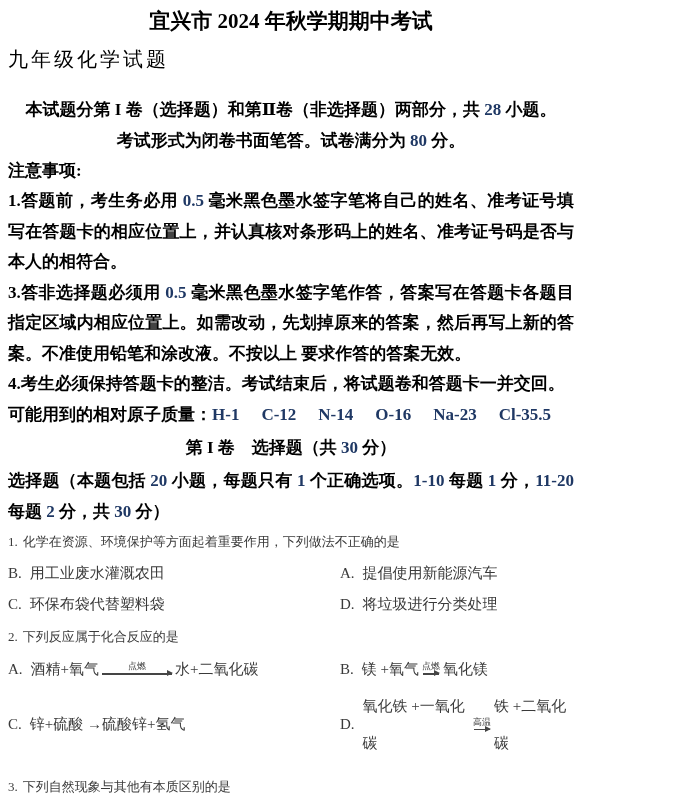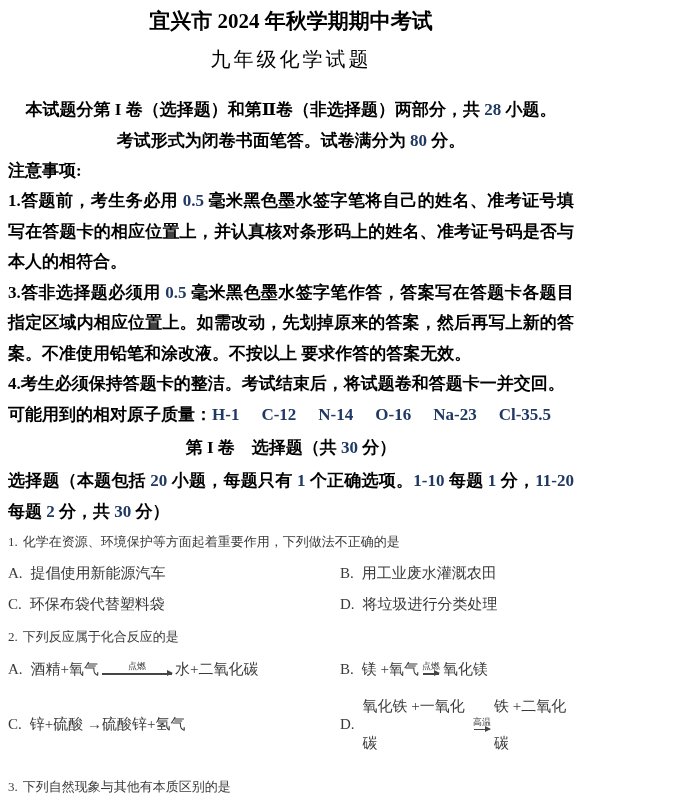--- a/index.html
+++ b/index.html
@@ -4,21 +4,21 @@
 <style>
   html,body { margin:0; padding:0; background:#ffffff; }
   .page {
     width:582px; height:812px; box-sizing:border-box;
     padding:6px 8px 0 8px; overflow:hidden;
     background:#ffffff; color:#000;
     font-family:"Liberation Serif","DejaVu Serif",serif;
   }
   p, div { margin:0; }
   .t1 { text-align:center; font-weight:bold; font-size:21px; line-height:30px; }
-  .t2 { text-align:center; font-size:20px; line-height:30px; margin-top:8px; letter-spacing:3px; }
+  .t2 { font-size:20px; line-height:30px; margin-top:8px; letter-spacing:3px; }
   .intro { text-align:center; font-weight:bold; font-size:17px; line-height:31px; }
   .intro.first { margin-top:20px; }
   .notice-head { font-weight:bold; font-size:17px; line-height:30px; }
   .note { font-weight:bold; font-size:17px; line-height:30.5px; text-align:justify; }
   .num { color:#1f3864; }
   .atomic { font-weight:bold; font-size:17px; line-height:30px; }
   .atomic .am { margin-right:22px;text-align:center; }
   .sec-head { text-align:center; font-weight:bold; font-size:17px; line-height:35px; }
   .sec-desc { font-weight:bold; font-size:17px; line-height:31px; text-align:justify; }
   .q { font-size:13px; color:#3a3a3a; line-height:29px; }
@@ -59,22 +59,22 @@
   <p class="note">4.考生必须保持答题卡的整洁。考试结束后，将试题卷和答题卡一并交回。</p>
 
   <p class="atomic"><span>可能用到的相对原子质量：</span><span class="num am">H-1</span><span class="num am">C-12</span><span class="num am">N-14</span><span class="num am">O-16</span><span class="num am">Na-23</span><span class="num am">Cl-35.5</span></p>
 
   <p class="sec-head"><span>第 I 卷　选择题（共 </span><span class="num">30</span><span> 分）</span></p>
 
   <p class="sec-desc"><span>选择题（本题包括 </span><span class="num">20</span><span> 小题，每题只有 </span><span class="num">1</span><span> 个正确选项。</span><span class="num">1-10</span><span> 每题 </span><span class="num">1</span><span> 分，</span><span class="num">11-20</span><span> 每题 </span><span class="num">2</span><span> 分，共 </span><span class="num">30</span><span> 分）</span></p>
 
   <p class="q"><span class="qno">1.</span><span>化学在资源、环境保护等方面起着重要作用，下列做法不正确的是</span></p>
   <div class="row2 first">
+    <div class="cell"><span class="olabel">B.</span><span>用工业废水灌溉农田</span></div>
     <div class="cell"><span class="olabel">A.</span><span>提倡使用新能源汽车</span></div>
-    <div class="cell"><span class="olabel">B.</span><span>用工业废水灌溉农田</span></div>
   </div>
   <div class="row2">
     <div class="cell"><span class="olabel">C.</span><span>环保布袋代替塑料袋</span></div>
     <div class="cell"><span class="olabel">D.</span><span>将垃圾进行分类处理</span></div>
   </div>
 
   <p class="q q2stem"><span class="qno">2.</span><span>下列反应属于化合反应的是</span></p>
   <div class="row2 eq">
     <div class="cell">
       <span class="olabel">A.</span>

